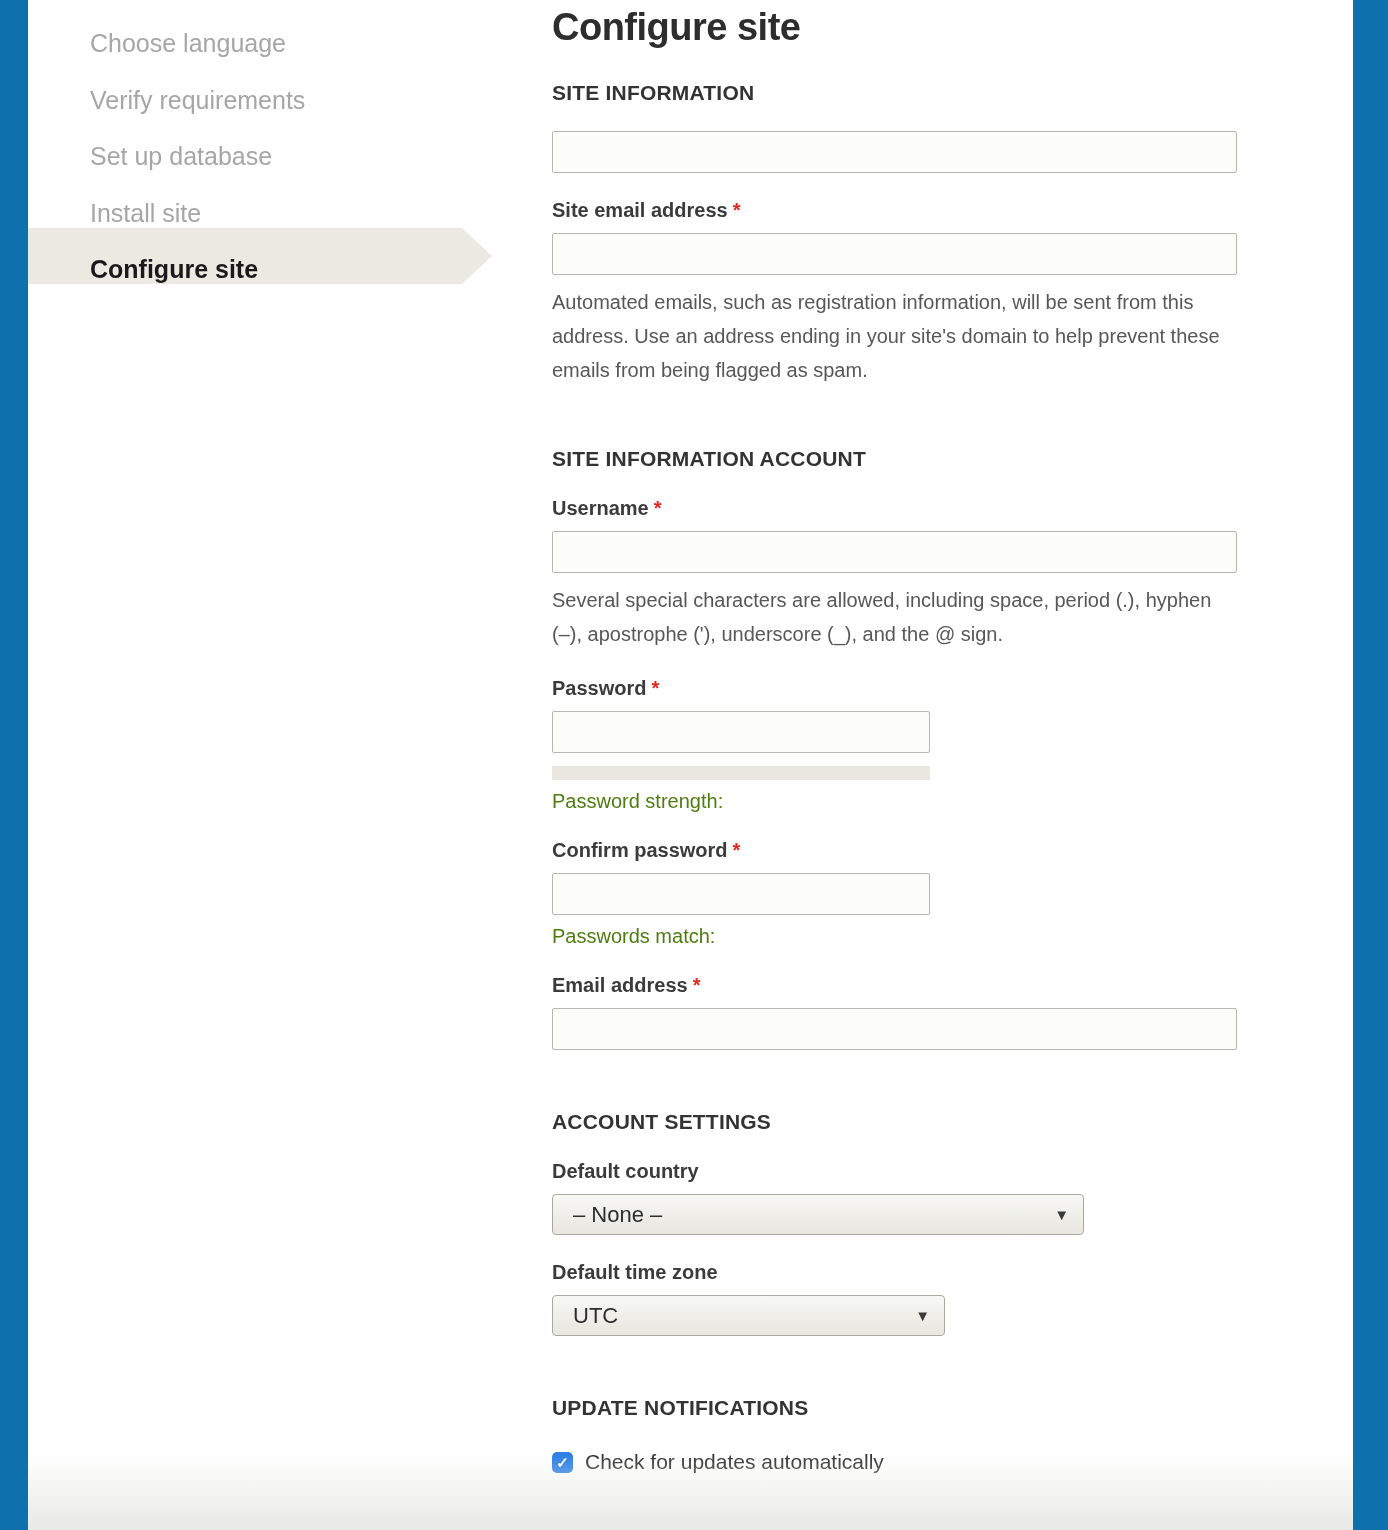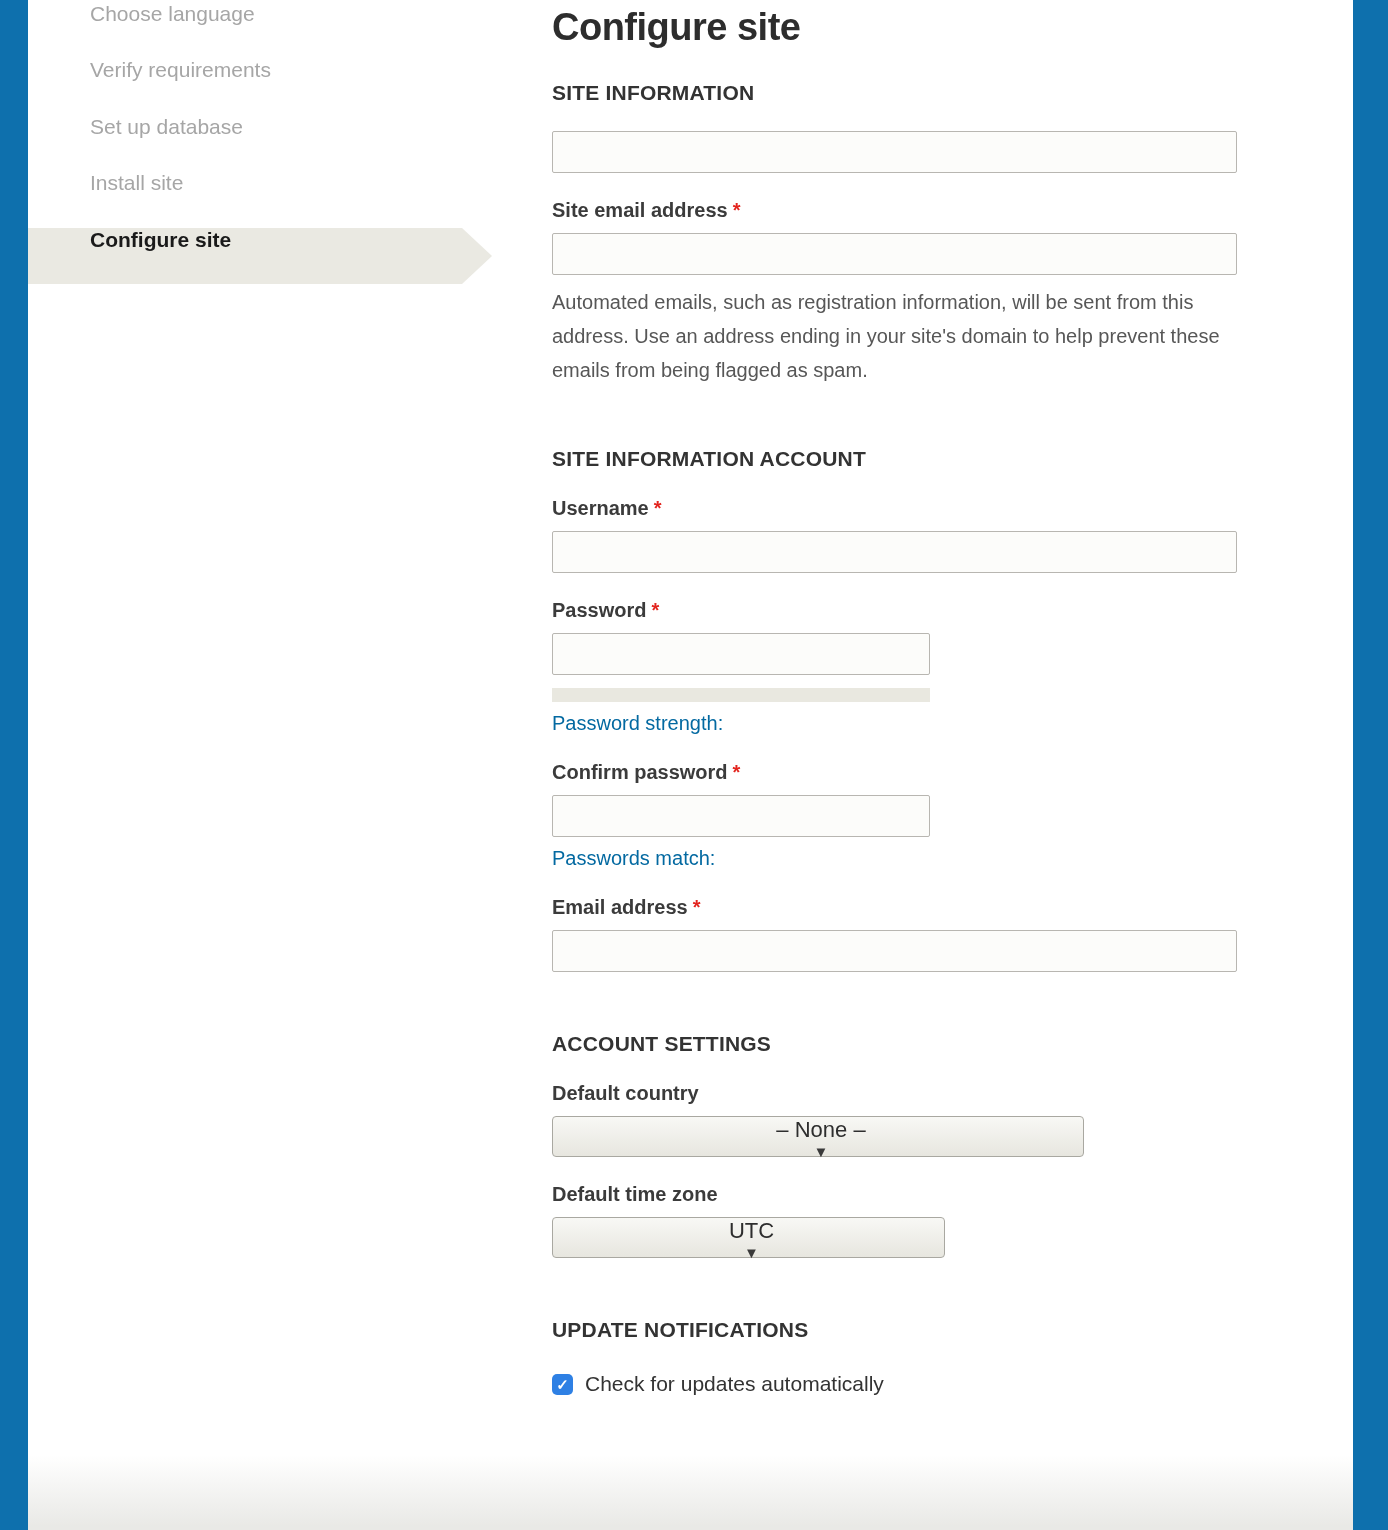--- a/index.html
+++ b/index.html
@@ -23,23 +23,23 @@
   }
 
   .content { display: flex; position: relative; z-index: 1; }
 
   
   .sidebar { width: 552px; flex: 0 0 552px; padding-top: 2px; padding-left: 4px; }
   .step {
     position: relative;
     height: 56.4px;
     width: 458px;
-    display: flex; align-items: flex-start;
+    display: flex; align-items: flex-end;
     padding-left: 86px;
-    font-size: 21px;
+    font-size: 25px;
     color: #a6a6a6;
   }
   .step.active {
     background: #eae9e2;
     color: #1a1a1a;
     font-weight: 600;
   }
   .step.active::after {
     content: "";
     position: absolute; left: 100%; top: 0;
@@ -95,36 +95,35 @@
     line-height: 34px;
     margin-top: 10px;
   }
   .meter {
     width: 378px; height: 14px;
     background: #e9e8e0;
     margin-top: 13px;
   }
   .meter-label, .match-label {
     font-size: 20px;
-    color: #0369a1;
+    color: #4d7c0f;
     margin-top: 10px;
   }
 
   
   .select {
     display: flex; align-items: center; justify-content: space-between;
     height: 41px;
     border: 1px solid #a9a8a1;
     border-radius: 4px;
     background: linear-gradient(to bottom, #f8f8f5, #e7e6df);
     padding: 0 14px 0 20px;
     font-size: 22px;
     color: #2e2e2e;
     cursor: default;
-    flex-direction: column;
   }
   .select .caret { font-size: 15px; color: #3a3a3a; }
   .w-country { width: 532px; }
   .w-tz      { width: 393px; }
 
   
   .checkbox-row {
     display: flex; align-items: center;
     margin-bottom: 28px;
     cursor: default;
@@ -189,20 +188,21 @@
         <div class="description">Automated emails, such as registration information, will be sent from this address. Use an address ending in your site's domain to help prevent these emails from being flagged as spam.</div>
       </div>
     </section>
 
     <section class="section">
       <h2 class="section-heading">SITE INFORMATION ACCOUNT</h2>
 
       <div class="field">
         <label class="field-label"><span>Username</span><span class="req">*</span></label>
         <input class="text w-full" type="text" value="" style="">
+        <div class="description">Several special characters are allowed, including space, period (.), hyphen (–), apostrophe ('), underscore (_), and the @ sign.</div>
       </div>
 
       <div class="field">
         <label class="field-label"><span>Password</span><span class="req">*</span></label>
         <input class="text w-medium" type="password" value="" style="">
         <div class="meter"></div>
         <div class="meter-label">Password strength:</div>
       </div>
 
       <div class="field">

